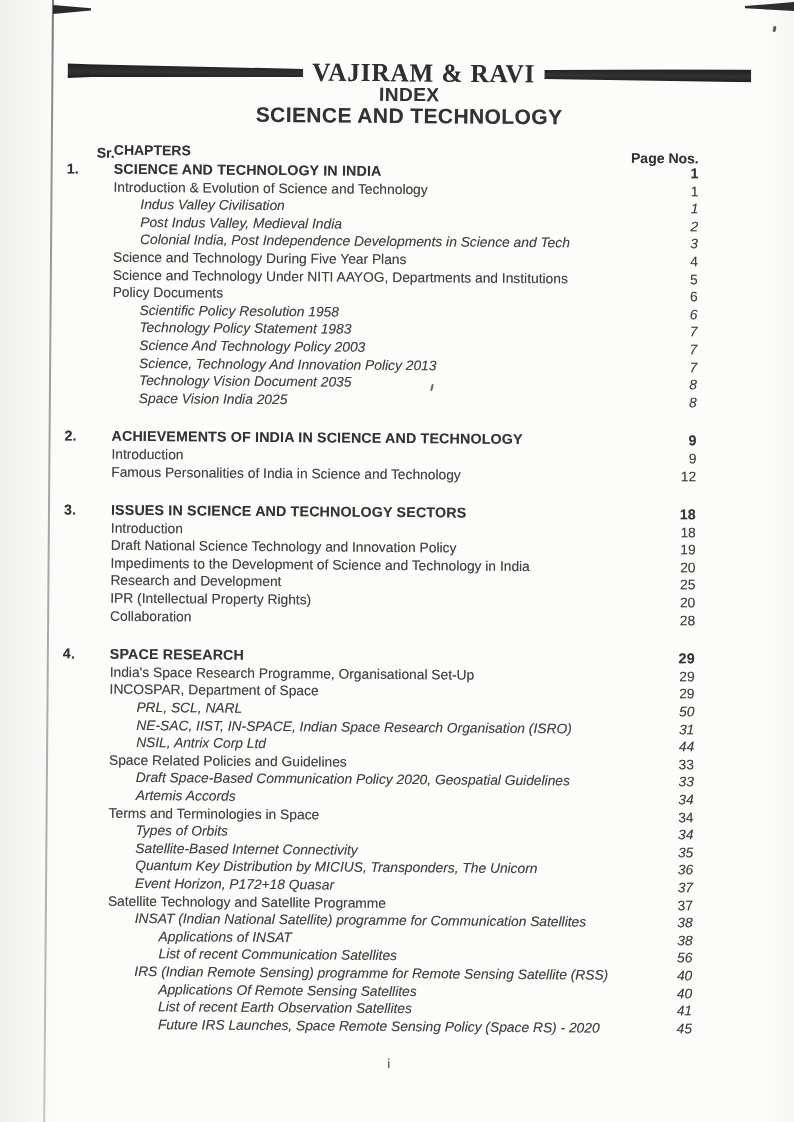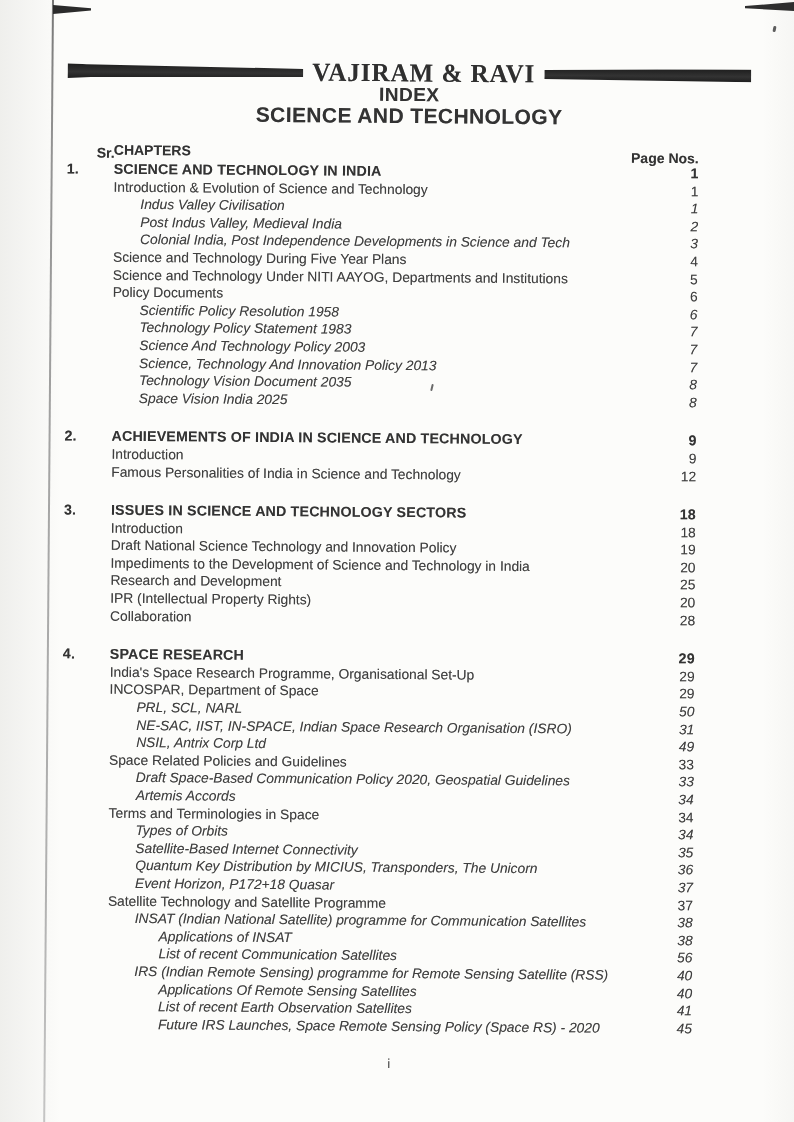--- a/index.html
+++ b/index.html
@@ -263,21 +263,21 @@
           <div class="cell-pg">50</div>
         </div>
         <div class="row lvl2">
           <div class="cell-num"></div>
           <div class="cell-txt">NE-SAC, IIST, IN-SPACE, Indian Space Research Organisation (ISRO)</div>
           <div class="cell-pg">31</div>
         </div>
         <div class="row lvl2">
           <div class="cell-num"></div>
           <div class="cell-txt">NSIL, Antrix Corp Ltd</div>
-          <div class="cell-pg">49</div>
+          <div class="cell-pg">44</div>
         </div>
         <div class="row lvl1">
           <div class="cell-num"></div>
           <div class="cell-txt">Space Related Policies and Guidelines</div>
           <div class="cell-pg">33</div>
         </div>
         <div class="row lvl2">
           <div class="cell-num"></div>
           <div class="cell-txt">Draft Space-Based Communication Policy 2020, Geospatial Guidelines</div>
           <div class="cell-pg">33</div>

